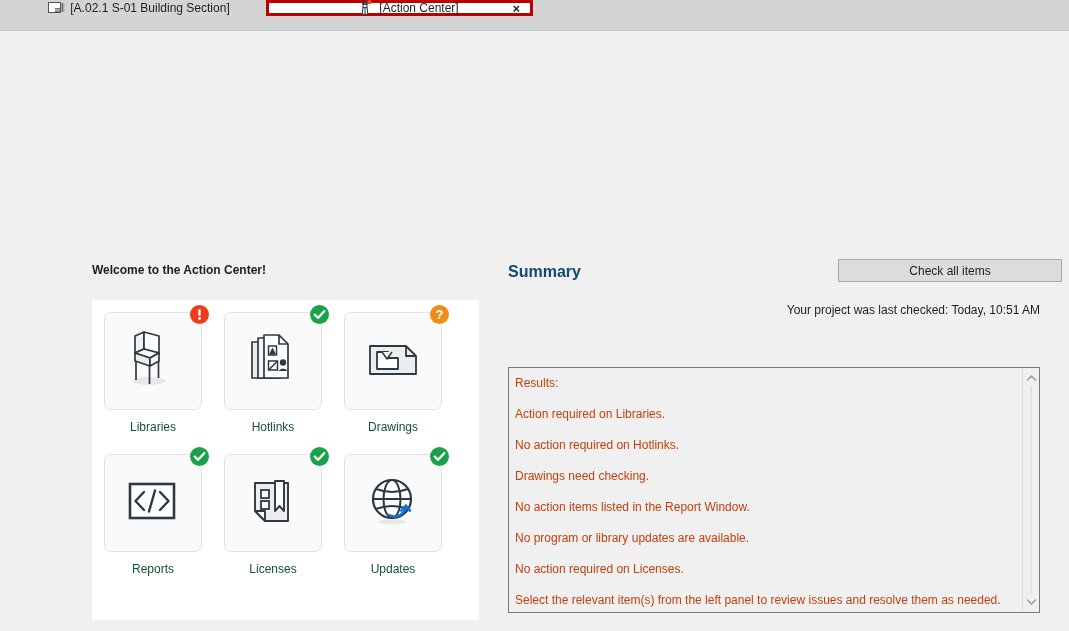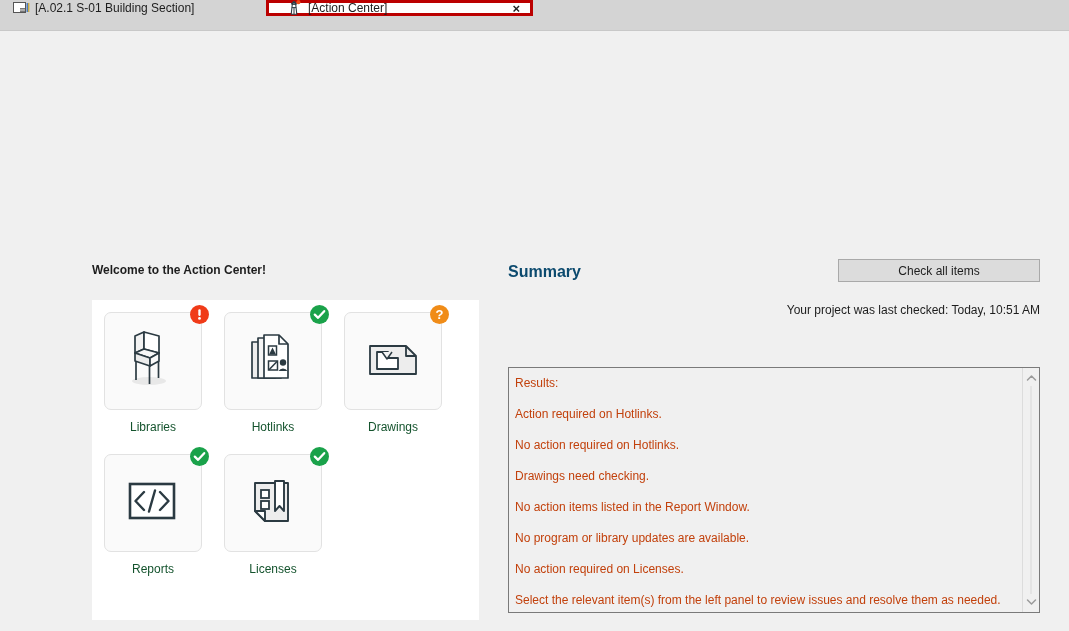--- a/index.html
+++ b/index.html
@@ -27,20 +27,21 @@
     border-bottom: 1px solid #c8c8c8;
     box-sizing: border-box;
   }
   .tab {
     position: absolute;
     top: 0;
     height: 16px;
     display: flex;
     align-items: center;
     box-sizing: border-box;
+    justify-content: center;
   }
   .tab.inactive {
     left: 0;
     width: 265px;
     background: #d4d4d4;
     padding-left: 12px;
   }
   .tab.active {
     left: 266px;
     width: 267px;
@@ -173,21 +174,21 @@
     left: 0;
     top: 0;
     font-size: 16px;
     font-weight: bold;
     color: #0c4a6e;
   }
   #check-all-btn {
     position: absolute;
     left: 330px;
     top: -4px;
-    width: 202px;
+    width: 224px;
     height: 23px;
     background: #dcdcdc;
     border: 1px solid #a9a9a9;
     box-sizing: border-box;
     font-family: "Liberation Sans", sans-serif;
     font-size: 12px;
     color: #1d1d1d;
     cursor: pointer;
     padding: 0;
   }
@@ -405,38 +406,60 @@
             </span>
             <span class="badge ok">
               <svg width="19" height="19" viewBox="0 0 19 19">
                 <path d="M4.8 9.6 L8.1 12.8 L14.2 6.2" fill="none" stroke="#fff" stroke-width="2.3" stroke-linecap="round" stroke-linejoin="round"></path>
               </svg>
             </span>
           </div>
           <div class="tile-label">Licenses</div>
         </div>
 
+        <div class="tile-cell">
+          <div class="tile-box">
+            <span>
+              <svg width="64" height="64" viewBox="0 0 64 64">
+                <ellipse cx="31" cy="52" rx="14" ry="2.6" fill="#e8e8e8"></ellipse>
+                <circle cx="31" cy="29" r="19" fill="#ffffff" stroke="#2b3a42" stroke-width="2.2"></circle>
+                <ellipse cx="31" cy="29" rx="8.5" ry="19" fill="none" stroke="#2b3a42" stroke-width="2"></ellipse>
+                <line x1="12" y1="29" x2="50" y2="29" stroke="#2b3a42" stroke-width="2"></line>
+                <path d="M15 19 Q31 25 47 19" fill="none" stroke="#2b3a42" stroke-width="1.9"></path>
+                <path d="M15 39 Q31 33 47 39" fill="none" stroke="#2b3a42" stroke-width="1.9"></path>
+                <path d="M28 45 a11 11 0 0 0 16.5 -8" fill="none" stroke="#1570dd" stroke-width="2.6" stroke-linecap="round"></path>
+                <path d="M40.3 40.5 L44.8 35.5 L49 40.6" fill="none" stroke="#1570dd" stroke-width="2.6" stroke-linecap="round" stroke-linejoin="round"></path>
+              </svg>
+            </span>
+            <span class="badge ok">
+              <svg width="19" height="19" viewBox="0 0 19 19">
+                <path d="M4.8 9.6 L8.1 12.8 L14.2 6.2" fill="none" stroke="#fff" stroke-width="2.3" stroke-linecap="round" stroke-linejoin="round"></path>
+              </svg>
+            </span>
+          </div>
+          <div class="tile-label">Updates</div>
+        </div>
 
       </div>
 
     </div>
   </div>
 
   <div id="right-col">
 
     <div id="summary-title">Summary</div>
 
     <button id="check-all-btn">Check all items</button>
 
     <div id="last-checked">Your project was last checked: Today, 10:51 AM</div>
 
     <div id="results-box">
       <div id="results-content">
         <div class="result-line">Results:</div>
-        <div class="result-line">Action required on Hotlinks.</div>
+        <div class="result-line">Action required on Libraries.</div>
         <div class="result-line">No action required on Hotlinks.</div>
         <div class="result-line">Drawings need checking.</div>
         <div class="result-line">No action items listed in the Report Window.</div>
         <div class="result-line">No program or library updates are available.</div>
         <div class="result-line">No action required on Licenses.</div>
         <div class="result-line">Select the relevant item(s) from the left panel to review issues and resolve them as needed.</div>
       </div>
 
       <div id="results-scrollbar">
         <div class="scroll-arrow up">

